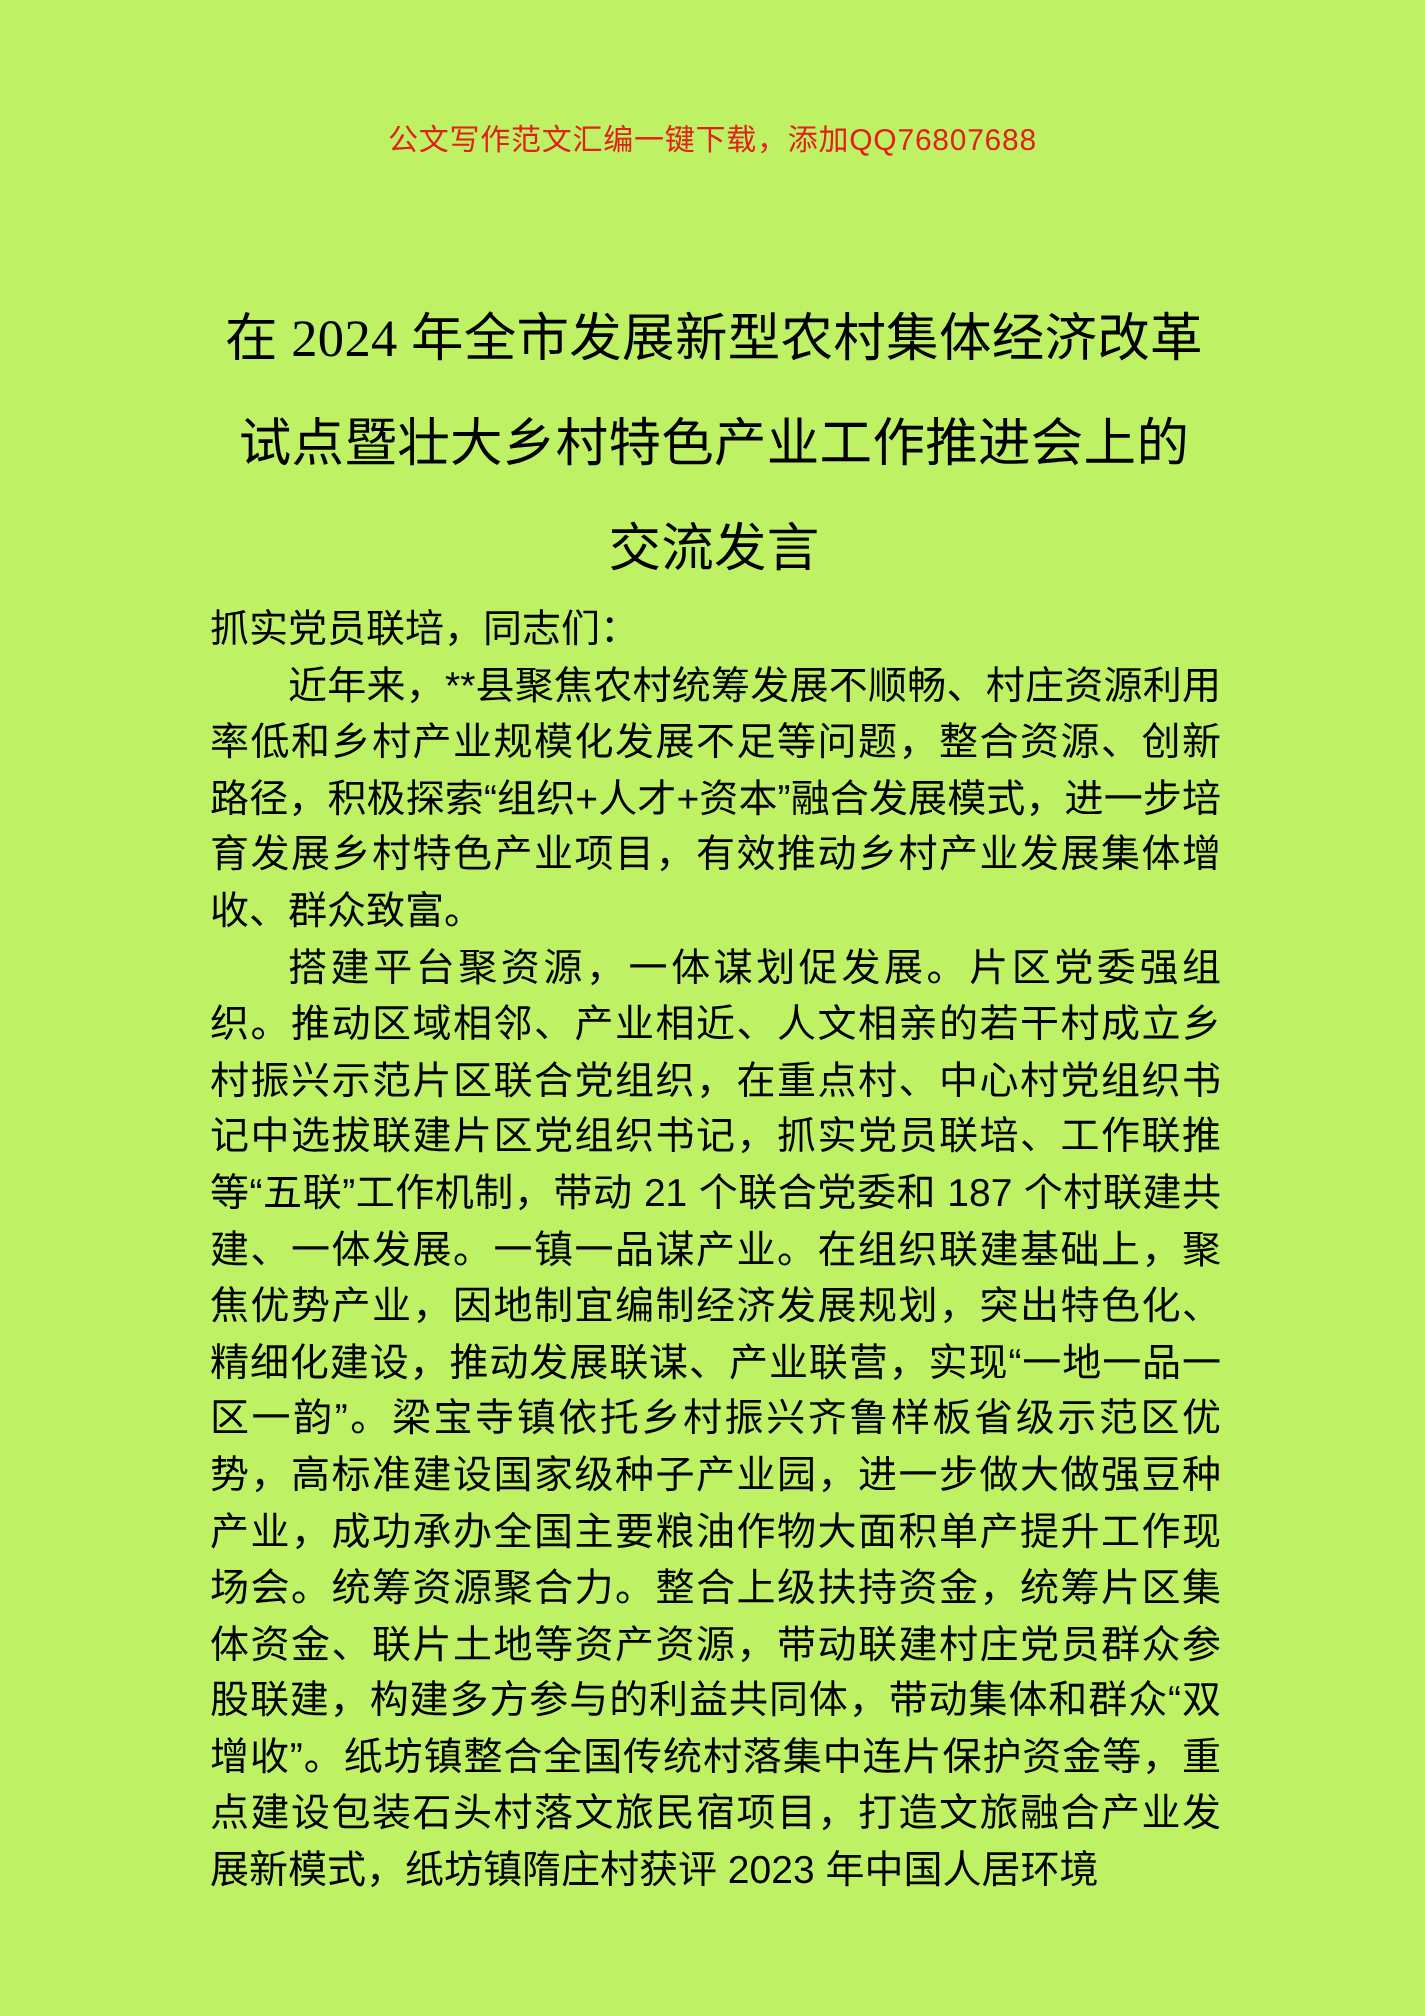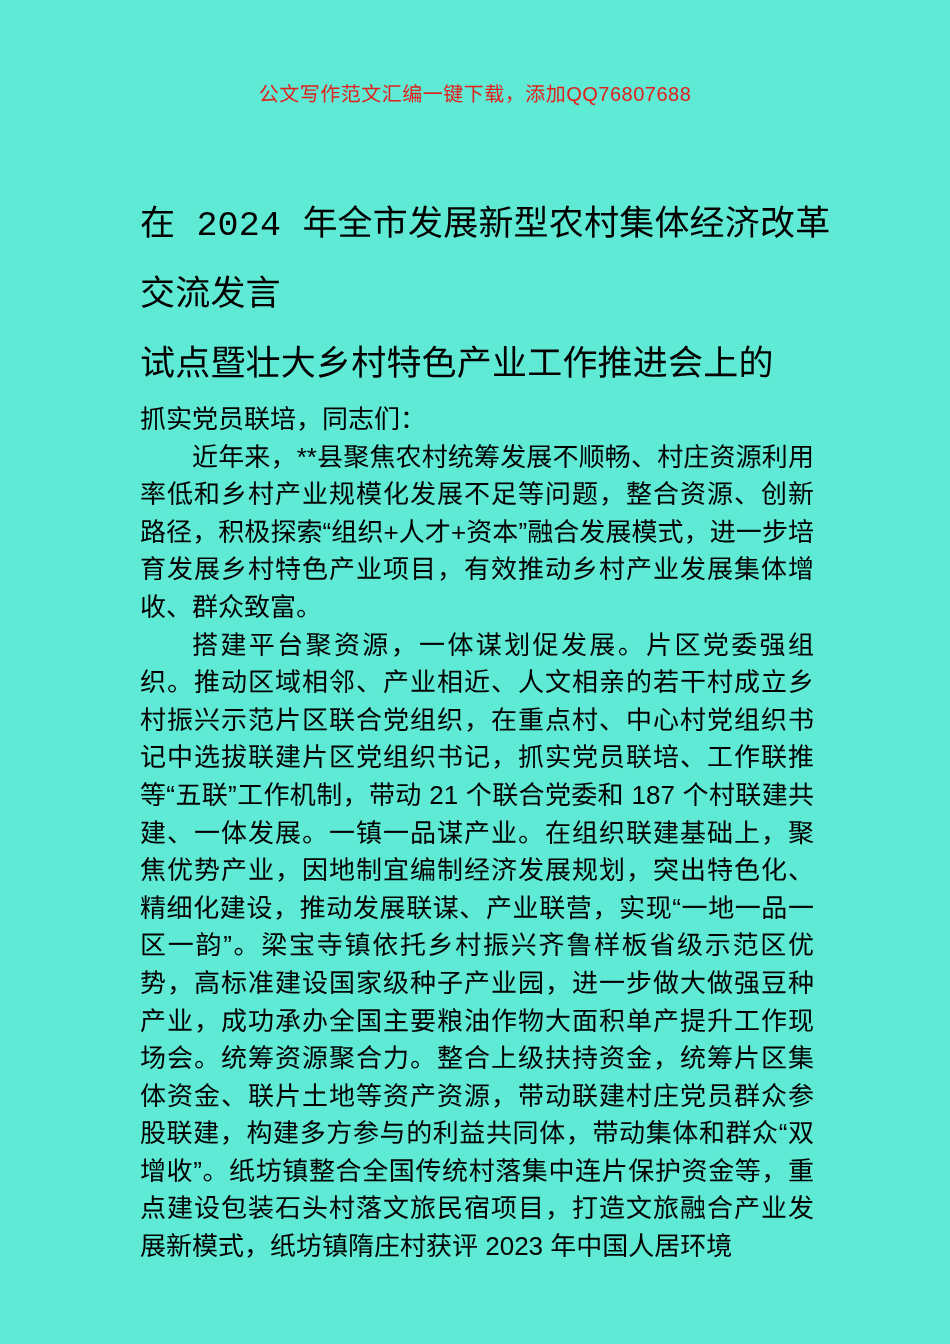--- a/index.html
+++ b/index.html
@@ -44,21 +44,22 @@
     letter-spacing: 0.5px;
     white-space: nowrap;
   }
 
   
   .doc-title {
     position: absolute;
     top: 168px;
     left: 140px;
     width: 672px;
-    font-family: Liberation Mono, monospace;
+    text-align: center;
+    font-family: Liberation Serif, serif;
     font-size: 35px;
     font-weight: 400;
     line-height: 70px;
     letter-spacing: 0.2px;
     color: #000000;
   }
 
   .doc-title .tline {
     display: block;
     white-space: nowrap;
@@ -89,30 +90,30 @@
     text-indent: 2em;
   }
 
   .para + .para {
     margin-top: 0;
   }
 </style>
 </head>
 <body>
 
-<div class="page" style="background: #5eead4; color: rgb(0, 0, 0);">
+<div class="page" style="background: #bef264; color: rgb(0, 0, 0);">
 
   <div class="watermark-bar">
     <span class="watermark-text" id="watermark-text" style="color: rgb(225, 32, 28);">公文写作范文汇编一键下载，添加QQ76807688</span>
   </div>
 
   <h1 class="doc-title">
     <span class="tline">在 2024 年全市发展新型农村集体经济改革</span>
+    <span class="tline">试点暨壮大乡村特色产业工作推进会上的</span>
     <span class="tline">交流发言</span>
-    <span class="tline">试点暨壮大乡村特色产业工作推进会上的</span>
   </h1>
 
   <div class="doc-body">
     <p class="para">抓实党员联培，同志们：</p>
     <p class="para indent">近年来，**县聚焦农村统筹发展不顺畅、村庄资源利用率低和乡村产业规模化发展不足等问题，整合资源、创新路径，积极探索“组织+人才+资本”融合发展模式，进一步培育发展乡村特色产业项目，有效推动乡村产业发展集体增收、群众致富。</p>
     <p class="para indent">搭建平台聚资源，一体谋划促发展。片区党委强组织。推动区域相邻、产业相近、人文相亲的若干村成立乡村振兴示范片区联合党组织，在重点村、中心村党组织书记中选拔联建片区党组织书记，抓实党员联培、工作联推等“五联”工作机制，带动 21 个联合党委和 187 个村联建共建、一体发展。一镇一品谋产业。在组织联建基础上，聚焦优势产业，因地制宜编制经济发展规划，突出特色化、精细化建设，推动发展联谋、产业联营，实现“一地一品一区一韵”。梁宝寺镇依托乡村振兴齐鲁样板省级示范区优势，高标准建设国家级种子产业园，进一步做大做强豆种产业，成功承办全国主要粮油作物大面积单产提升工作现场会。统筹资源聚合力。整合上级扶持资金，统筹片区集体资金、联片土地等资产资源，带动联建村庄党员群众参股联建，构建多方参与的利益共同体，带动集体和群众“双增收”。纸坊镇整合全国传统村落集中连片保护资金等，重点建设包装石头村落文旅民宿项目，打造文旅融合产业发展新模式，纸坊镇隋庄村获评 2023 年中国人居环境</p>
   </div>
 
 </div>
 

